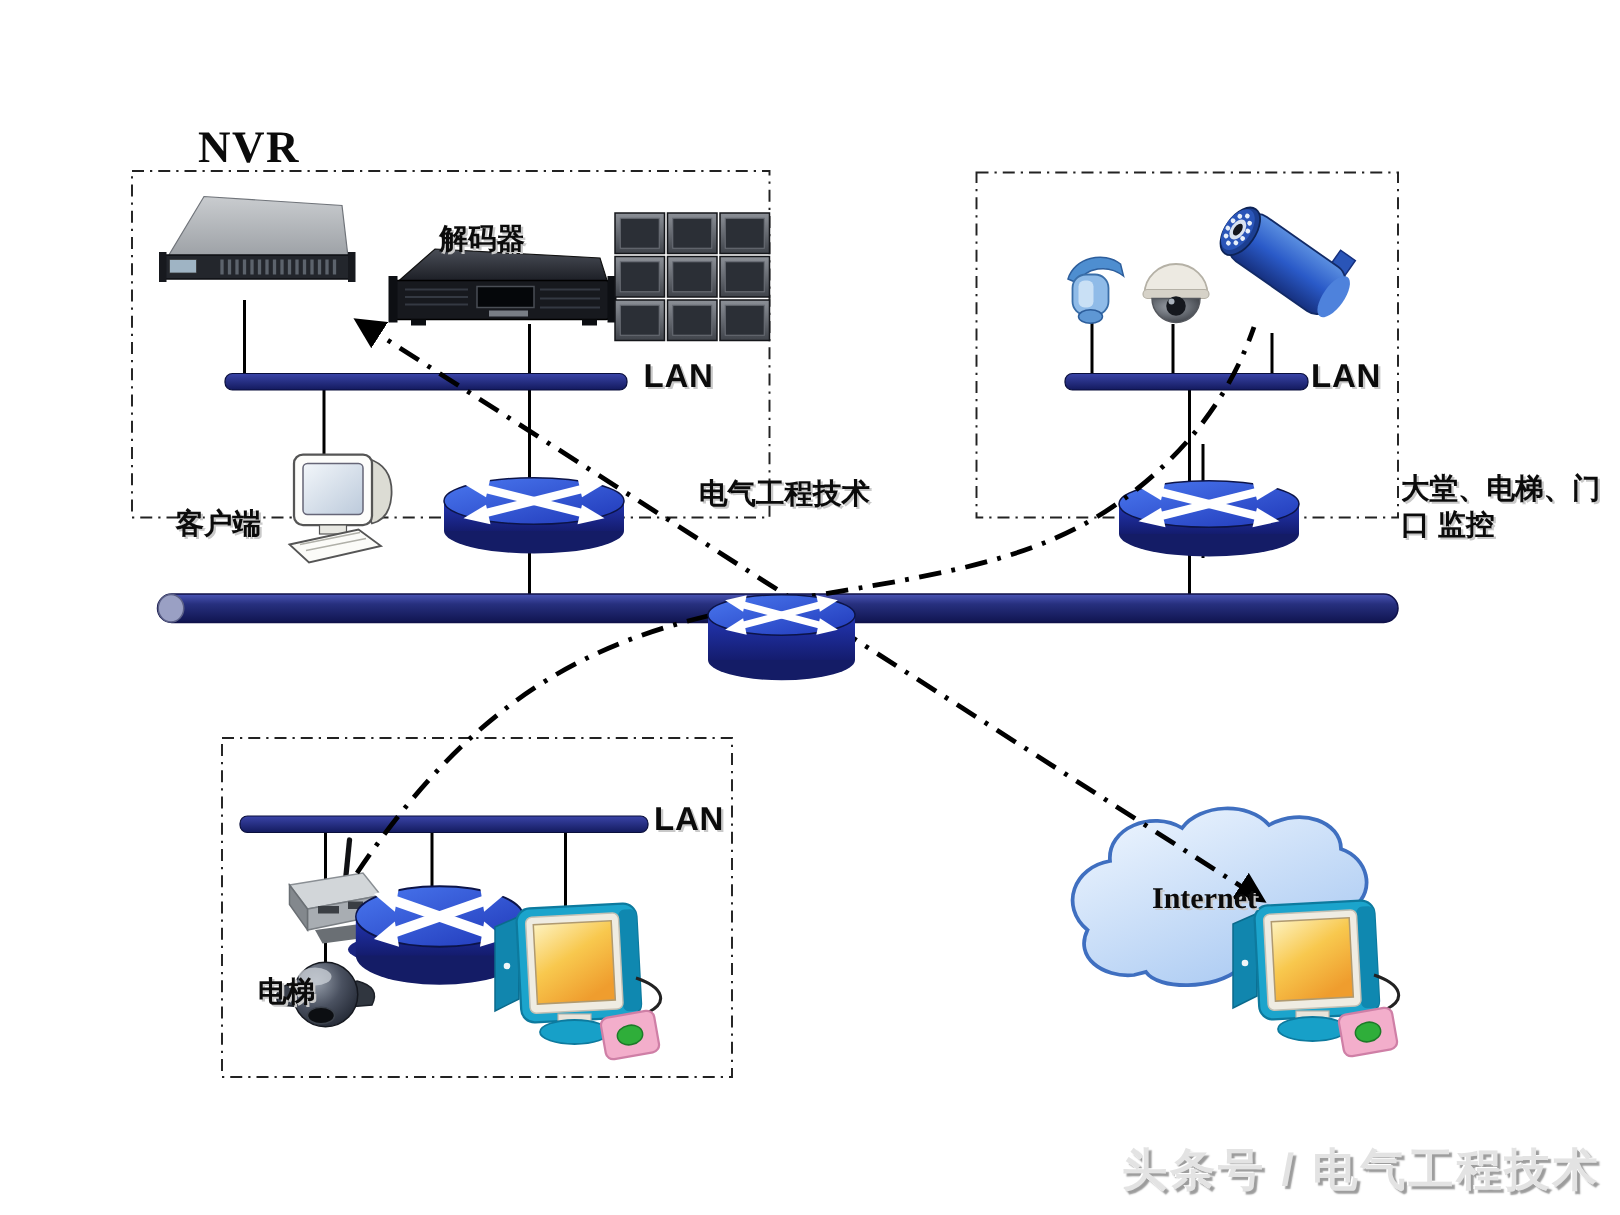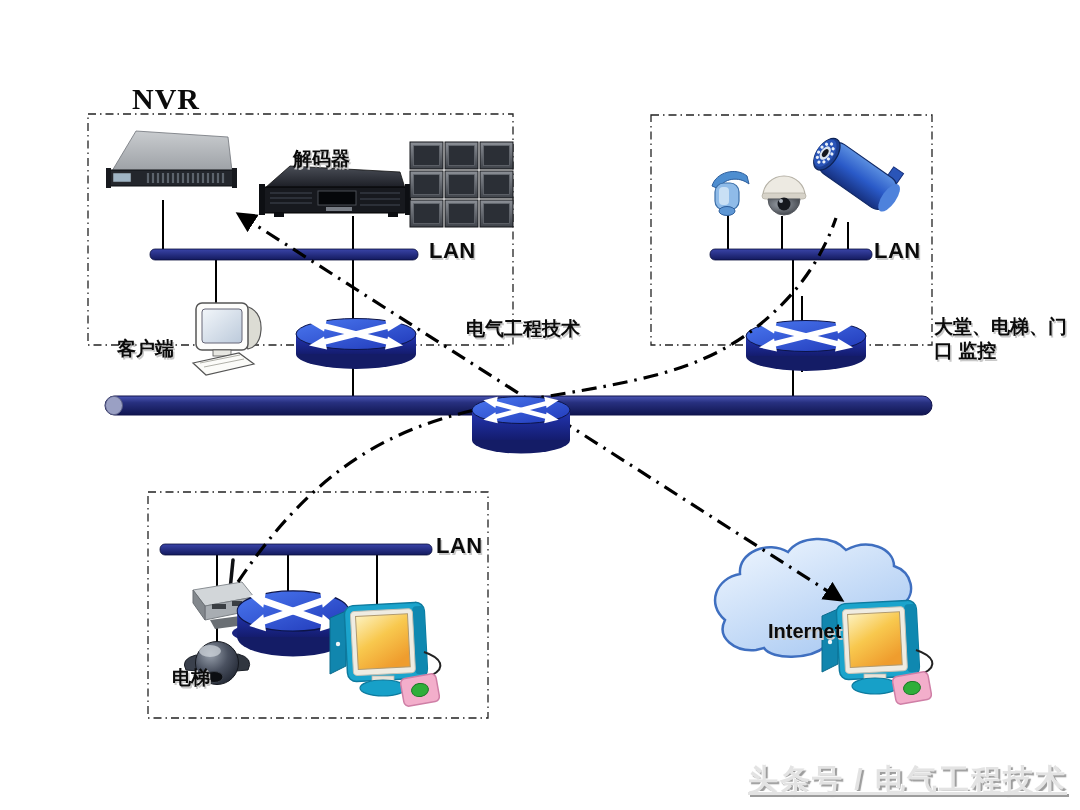--- a/index.html
+++ b/index.html
@@ -5,25 +5,25 @@
   html,body{margin:0;padding:0;background:#fff;}
   .stage{position:relative;width:1080px;height:810px;background:#ffffff;overflow:hidden;
          font-family:"Liberation Sans","DejaVu Sans",sans-serif;}
   .stage svg{position:absolute;left:0;top:0;}
   .lbl{position:absolute;color:#0b0b0b;font-weight:bold;white-space:nowrap;
        text-shadow:1.5px 1.5px 0 #c9c9c9;}
   .lbl-cn{font-size:19px;}
   .lbl-lan{font-size:22px;letter-spacing:.5px;}
   .lbl-nvr{font-family:"Liberation Serif","DejaVu Serif",serif;font-size:30px;font-weight:700;
            text-shadow:none;letter-spacing:1px;}
-  .lbl-inet{font-family:Liberation Sans, sans-serif;font-size:20px;margin-top:32px;}
+  .lbl-inet{font-family:Liberation Serif, serif;font-size:20px;}
   .lbl-two{white-space:normal;width:150px;line-height:24px;}
   .watermark{position:absolute;left:748px;top:760px;font-size:30px;font-weight:bold;
              letter-spacing:2px;color:#e3e3e3;
-             text-shadow:-1px -1px 0 #ffffff,2px 2px 1px #9c9c9c;text-decoration:underline;}
+             text-shadow:-1px -1px 0 #ffffff,2px 2px 1px #9c9c9c;}
 </style>
 </head>
 <body>
 
 <div class="stage">
 
 <svg width="1080" height="810" viewBox="0 0 1080 810">
   <defs>
     <linearGradient id="pipeGrad" x1="0" y1="0" x2="0" y2="1">
       <stop offset="0" stop-color="#4a55b5"></stop>
@@ -272,17 +272,17 @@
 </svg>
 
 <div class="lbl lbl-nvr" style="left:132px;top:82px;">NVR</div>
 <div class="lbl lbl-cn" style="left:293px;top:146px;">解码器</div>
 <div class="lbl lbl-lan" style="left:429px;top:238px;">LAN</div>
 <div class="lbl lbl-cn" style="left:117px;top:336px;">客户端</div>
 <div class="lbl lbl-cn" style="left:466px;top:316px;">电气工程技术</div>
 <div class="lbl lbl-lan" style="left:874px;top:238px;">LAN</div>
 <div class="lbl lbl-cn lbl-two" style="left:934px;top:315px;">大堂、电梯、门口 监控</div>
 <div class="lbl lbl-lan" style="left:436px;top:533px;">LAN</div>
-<div class="lbl lbl-cn" style="left:172px;top:665px;">电梯</div>
+<div class="lbl lbl-cn" style="left:172px;top:648px;">电梯</div>
 <div class="lbl lbl-inet" style="left:768px;top:588px;">Internet</div>
 <div class="watermark">头条号 / 电气工程技术</div>
 
 </div>
 
 </body></html>

